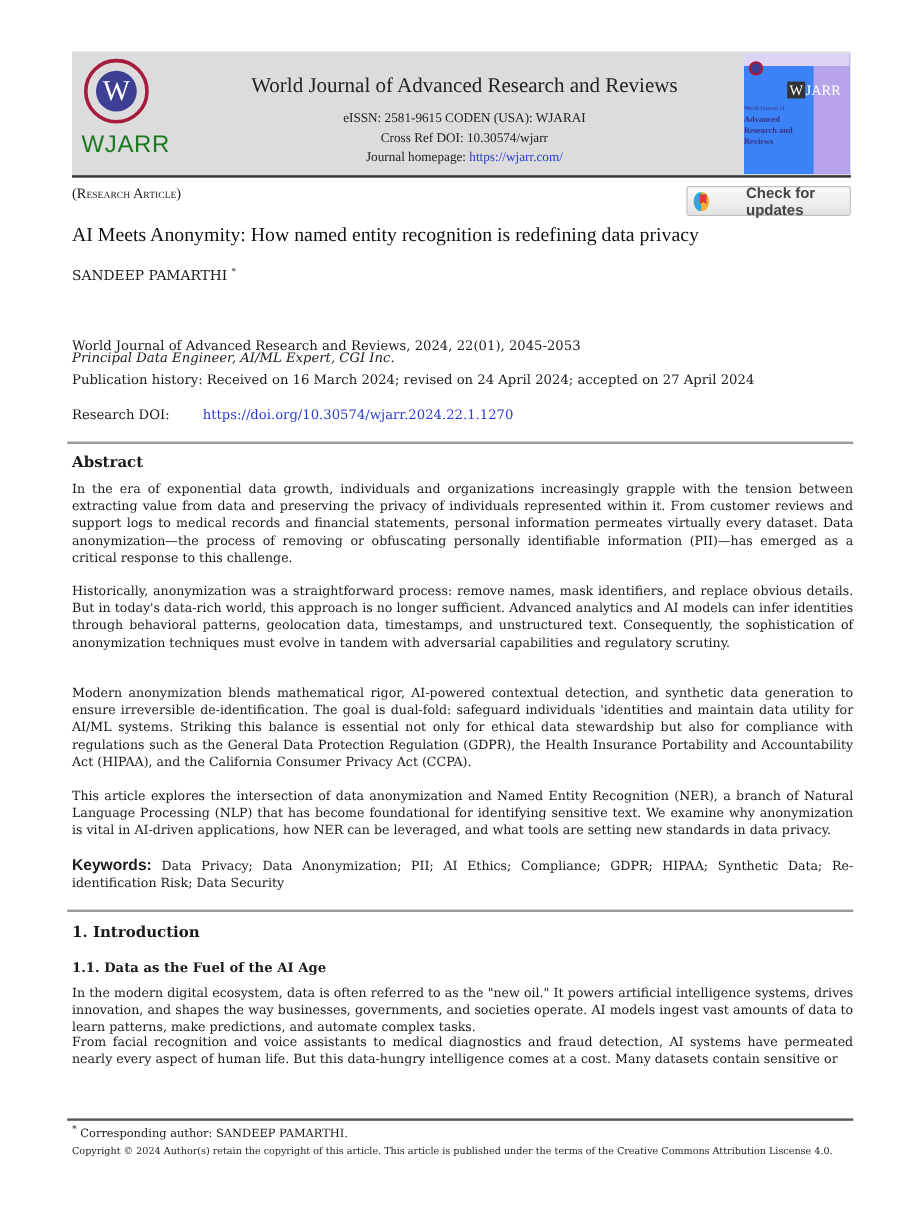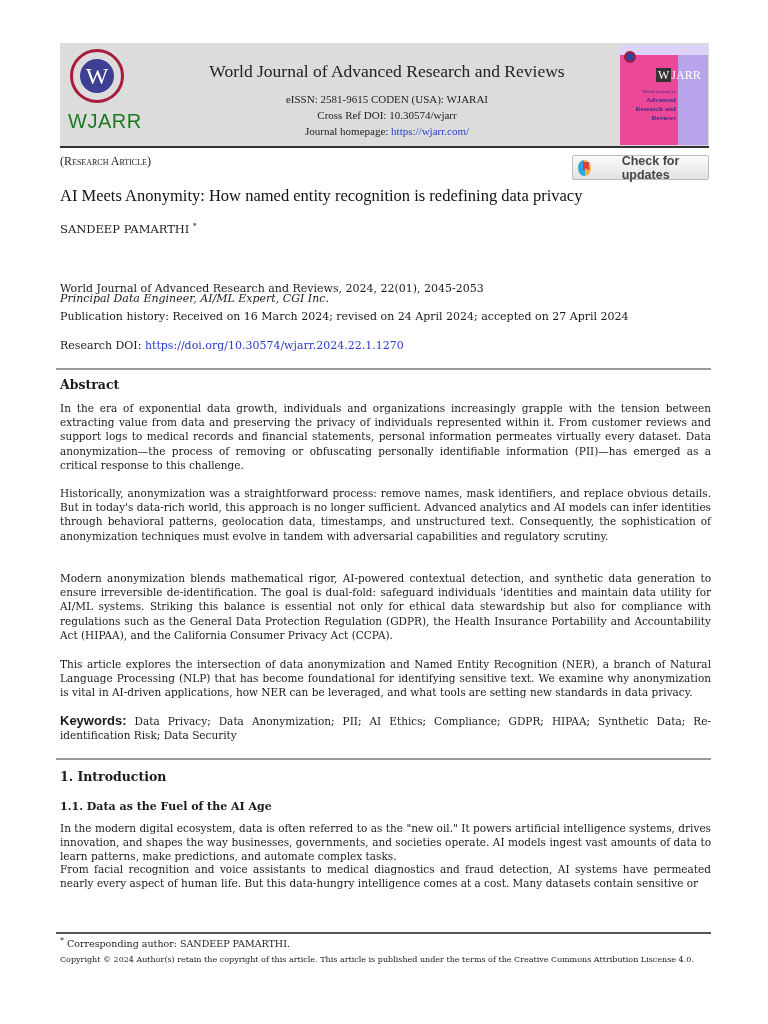--- a/index.html
+++ b/index.html
@@ -32,35 +32,35 @@
   }
   .journal-block {
     position: absolute; left: 132px; top: 18px; width: 390px; text-align: center;
     font-family: "Liberation Serif", serif; color: #222;
   }
   .journal-title { font-size: 17.5px; }
   .journal-meta { font-size: 11px; margin-top: 9px; line-height: 16px; }
   .journal-meta a { color: #2a3ccc; text-decoration: none; }
   .cover {
     position: absolute; left: 560px; top: 2px; width: 88px; height: 100px;
-    background: #ec4899;
+    background: #3b82f6;
   }
   .cover-strip { position: absolute; left: 0; top: 0; width: 88px; height: 10px; background: #ddd3f6; }
   .cover-emblem {
     position: absolute; left: 4px; top: 6px; width: 12px; height: 12px;
     border-radius: 50%; border: 2px solid #a51c3c; box-sizing: border-box; background: #3c3f94;
   }
   .cover-wjarr {
     position: absolute; left: 33px; top: 22px; height: 16px; padding: 0 3px;
     font-family: "Liberation Serif", serif; font-size: 12px; color: #fff; line-height: 16px;
   }
   .cover-wjarr .w { background: #333; padding: 0 2px; }
   .cover-col { position: absolute; left: 58px; top: 10px; width: 30px; height: 90px; background: #b7a4ea; }
   .cover-title {
-    position: absolute; left: 0; top: 42px; width: 56px; text-align: right;
+    position: absolute; left: 0; top: 42px; width: 56px; text-align: left;
     font-family: "Liberation Serif", serif; font-size: 7px; color: #3a2f80; line-height: 9px; font-weight: bold;
   }
   .cover-title .small { font-weight: normal; font-size: 5px; }
 
   
   .abs { position: absolute; }
   .research-label {
     left: 60px; top: 154px; font-size: 12px; font-variant: small-caps; color: #222;
     font-family: "Liberation Serif", serif;
   }
@@ -82,21 +82,21 @@
   .title {
     left: 60px; top: 186px; width: 655px; font-size: 16.5px; color: #111;
     font-family: "Liberation Serif", serif;
   }
   .author { left: 60px; top: 222px; font-size: 11.5px; }
   .author sup { font-size: 7px; }
   .affil { left: 60px; top: 252px; font-size: 11px; font-style: italic; margin-top: 40px; }
   .citation { left: 60px; top: 282px; font-size: 11px; }
   .history { left: 60px; top: 310px; font-size: 11px; }
   .doi { left: 60px; top: 339px; font-size: 11px; }
-  .doi a { color: #2a3ccc; text-decoration: none; }
+  .doi a { color: #2a3ccc; text-decoration: none; margin-left: 24px; }
 
   .rule { position: absolute; left: 56px; width: 655px; height: 0; border-top: 2px solid #999; }
 
   .section-head { font-weight: bold; font-size: 12.5px; }
   .para {
     position: absolute; left: 60px; width: 651px;
     font-size: 10.5px; line-height: 14.2px; text-align: justify; color: #1a1a1a;
   }
   .kw-label { font-family: "Liberation Sans", sans-serif; font-weight: bold; font-size: 13px; }
   .sub-head { font-weight: bold; font-size: 11px; }

